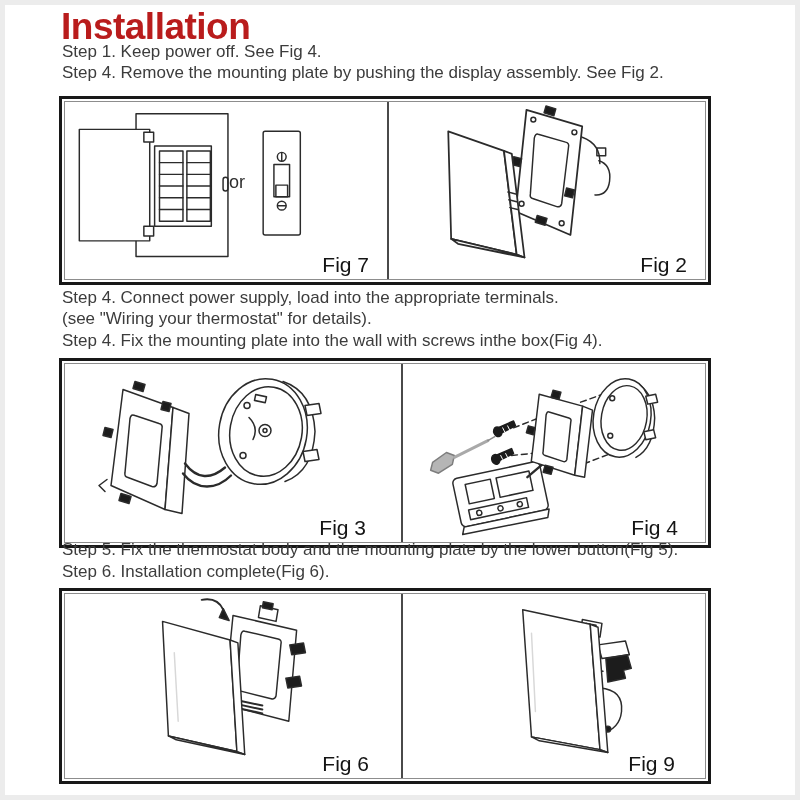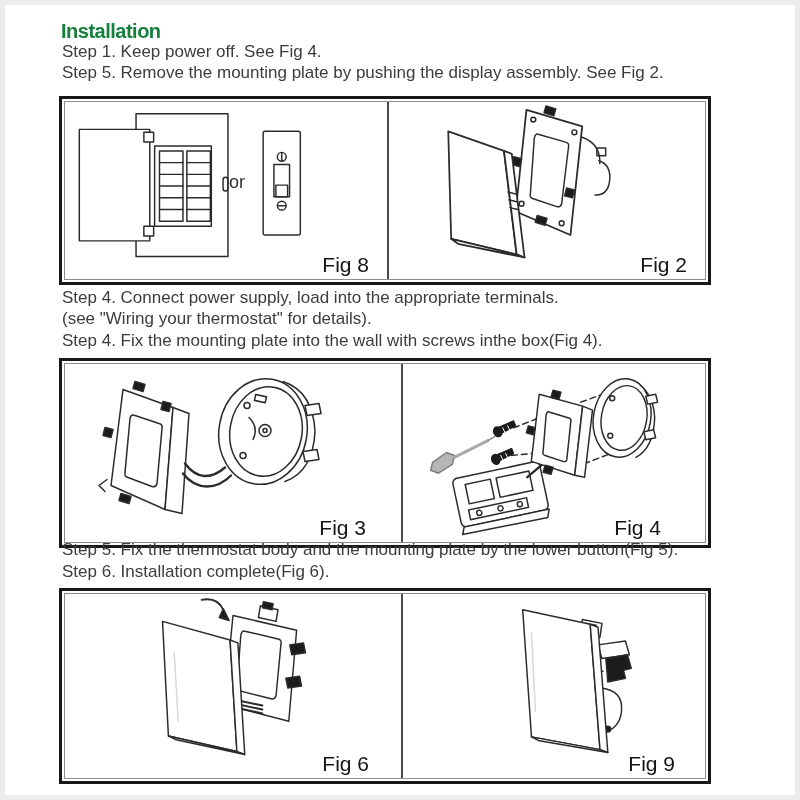--- a/index.html
+++ b/index.html
@@ -2,21 +2,21 @@
 <html><head>
 <meta charset="utf-8">
 <style>
   html,body{margin:0;padding:0;}
   body{
     width:800px;height:800px;position:relative;background:#ffffff;
     font-family:"Liberation Sans", sans-serif;color:#3a3a3a;overflow:hidden;
   }
   .page-edge{position:absolute;inset:0;border:5px solid #ececec;pointer-events:none;z-index:50;}
   .title{
-    position:absolute;left:61px;top:20px;font-size:20px;font-weight:700;color:#15803d;
+    position:absolute;left:61px;top:6px;font-size:37px;font-weight:700;color:#b91c1c;
     letter-spacing:-0.5px;
   }
   .step{
     position:absolute;left:62px;font-size:17px;color:#3c3c3c;white-space:nowrap;
   }
   .figbox{
     position:absolute;left:59px;width:652px;border:3px solid #181818;background:#fff;box-sizing:border-box;
   }
   .figbox .inner{
     position:absolute;inset:2px;border:1px solid #8d8d8d;display:flex;
@@ -34,21 +34,21 @@
   .draw{stroke:#2b2b2b;fill:none;stroke-width:1.5;stroke-linejoin:round;stroke-linecap:round;}
 </style>
 </head>
 <body>
 
 <div class="page-edge"></div>
 
 <div class="title">Installation</div>
 
 <div class="step" style="top:42px">Step 1. Keep power off. See Fig 4.</div>
-<div class="step" style="top:63px">Step 5. Remove the mounting plate by pushing the display assembly. See Fig 2.</div>
+<div class="step" style="top:63px">Step 4. Remove the mounting plate by pushing the display assembly. See Fig 2.</div>
 
 <div class="figbox" style="top:96px;height:189px">
   <div class="inner">
     <div class="cell left" style="width:324px">
       <svg viewBox="0 0 322 181">
         <g class="draw">
 
           <rect x="69" y="12" width="94" height="146" fill="#fff"></rect>
 
           <rect x="11" y="28" width="72" height="114" fill="#fff"></rect>
@@ -74,21 +74,21 @@
           <rect x="199" y="30" width="38" height="106" rx="2" fill="#fff"></rect>
           <circle cx="218" cy="56" r="4.5"></circle>
             <line x1="218" y1="52" x2="218" y2="60"></line>
           <rect x="210" y="64" width="16" height="33"></rect>
           <rect x="212" y="85" width="12" height="12"></rect>
           <circle cx="218" cy="106" r="4.5"></circle>
             <line x1="214" y1="106" x2="222" y2="106"></line>
         </g>
       </svg>
       <span class="or-label">or</span>
-      <span class="figlabel" style="right:18px">Fig 8</span>
+      <span class="figlabel" style="right:18px">Fig 7</span>
     </div>
     <div class="cell" style="flex:1">
       <svg viewBox="0 0 320 181">
         <g class="draw">
 
           <polygon points="139,8 196,25 184,136 128,112" fill="#fff" stroke-width="1.8"></polygon>
           <path d="M151,33 L179,41 Q183,42 182,46 L175,104 Q174,108 170,107 L146,99 Q142,98 143,94 L147,37 Q148,32 151,33 Z"></path>
           <polygon points="159,4 169,7 167,14 157,11" fill="#1c1c1c"></polygon>
           <polygon points="150,116 160,119 158,126 148,123" fill="#1c1c1c"></polygon>
           <polygon points="126,56 134,58 132,66 124,64" fill="#1c1c1c"></polygon>
@@ -199,21 +199,21 @@
 
           <path d="M232,12 Q254,22 255,50 Q254,80 236,90"></path>
           <ellipse cx="222" cy="50" rx="29" ry="40" fill="#fff" transform="rotate(10 222 50)"></ellipse>
           <ellipse cx="224" cy="50" rx="23" ry="33" transform="rotate(10 224 50)"></ellipse>
           <polygon points="246,28 256,26 258,34 248,36" fill="#fff"></polygon>
           <polygon points="244,64 254,62 256,70 246,72" fill="#fff"></polygon>
           <circle cx="212" cy="30" r="2.5"></circle>
             <circle cx="210" cy="68" r="2.5"></circle>
         </g>
       </svg>
-      <span class="figlabel" style="right:44px">Fig 4</span>
+      <span class="figlabel" style="right:27px">Fig 4</span>
     </div>
   </div>
 </div>
 
 <div class="step" style="top:540px">Step 5. Fix the thermostat body and the mounting plate by the lower button(Fig 5).</div>
 <div class="step" style="top:562px">Step 6. Installation complete(Fig 6).</div>
 
 <div class="figbox" style="top:588px;height:196px">
   <div class="inner">
     <div class="cell left" style="width:338px">

